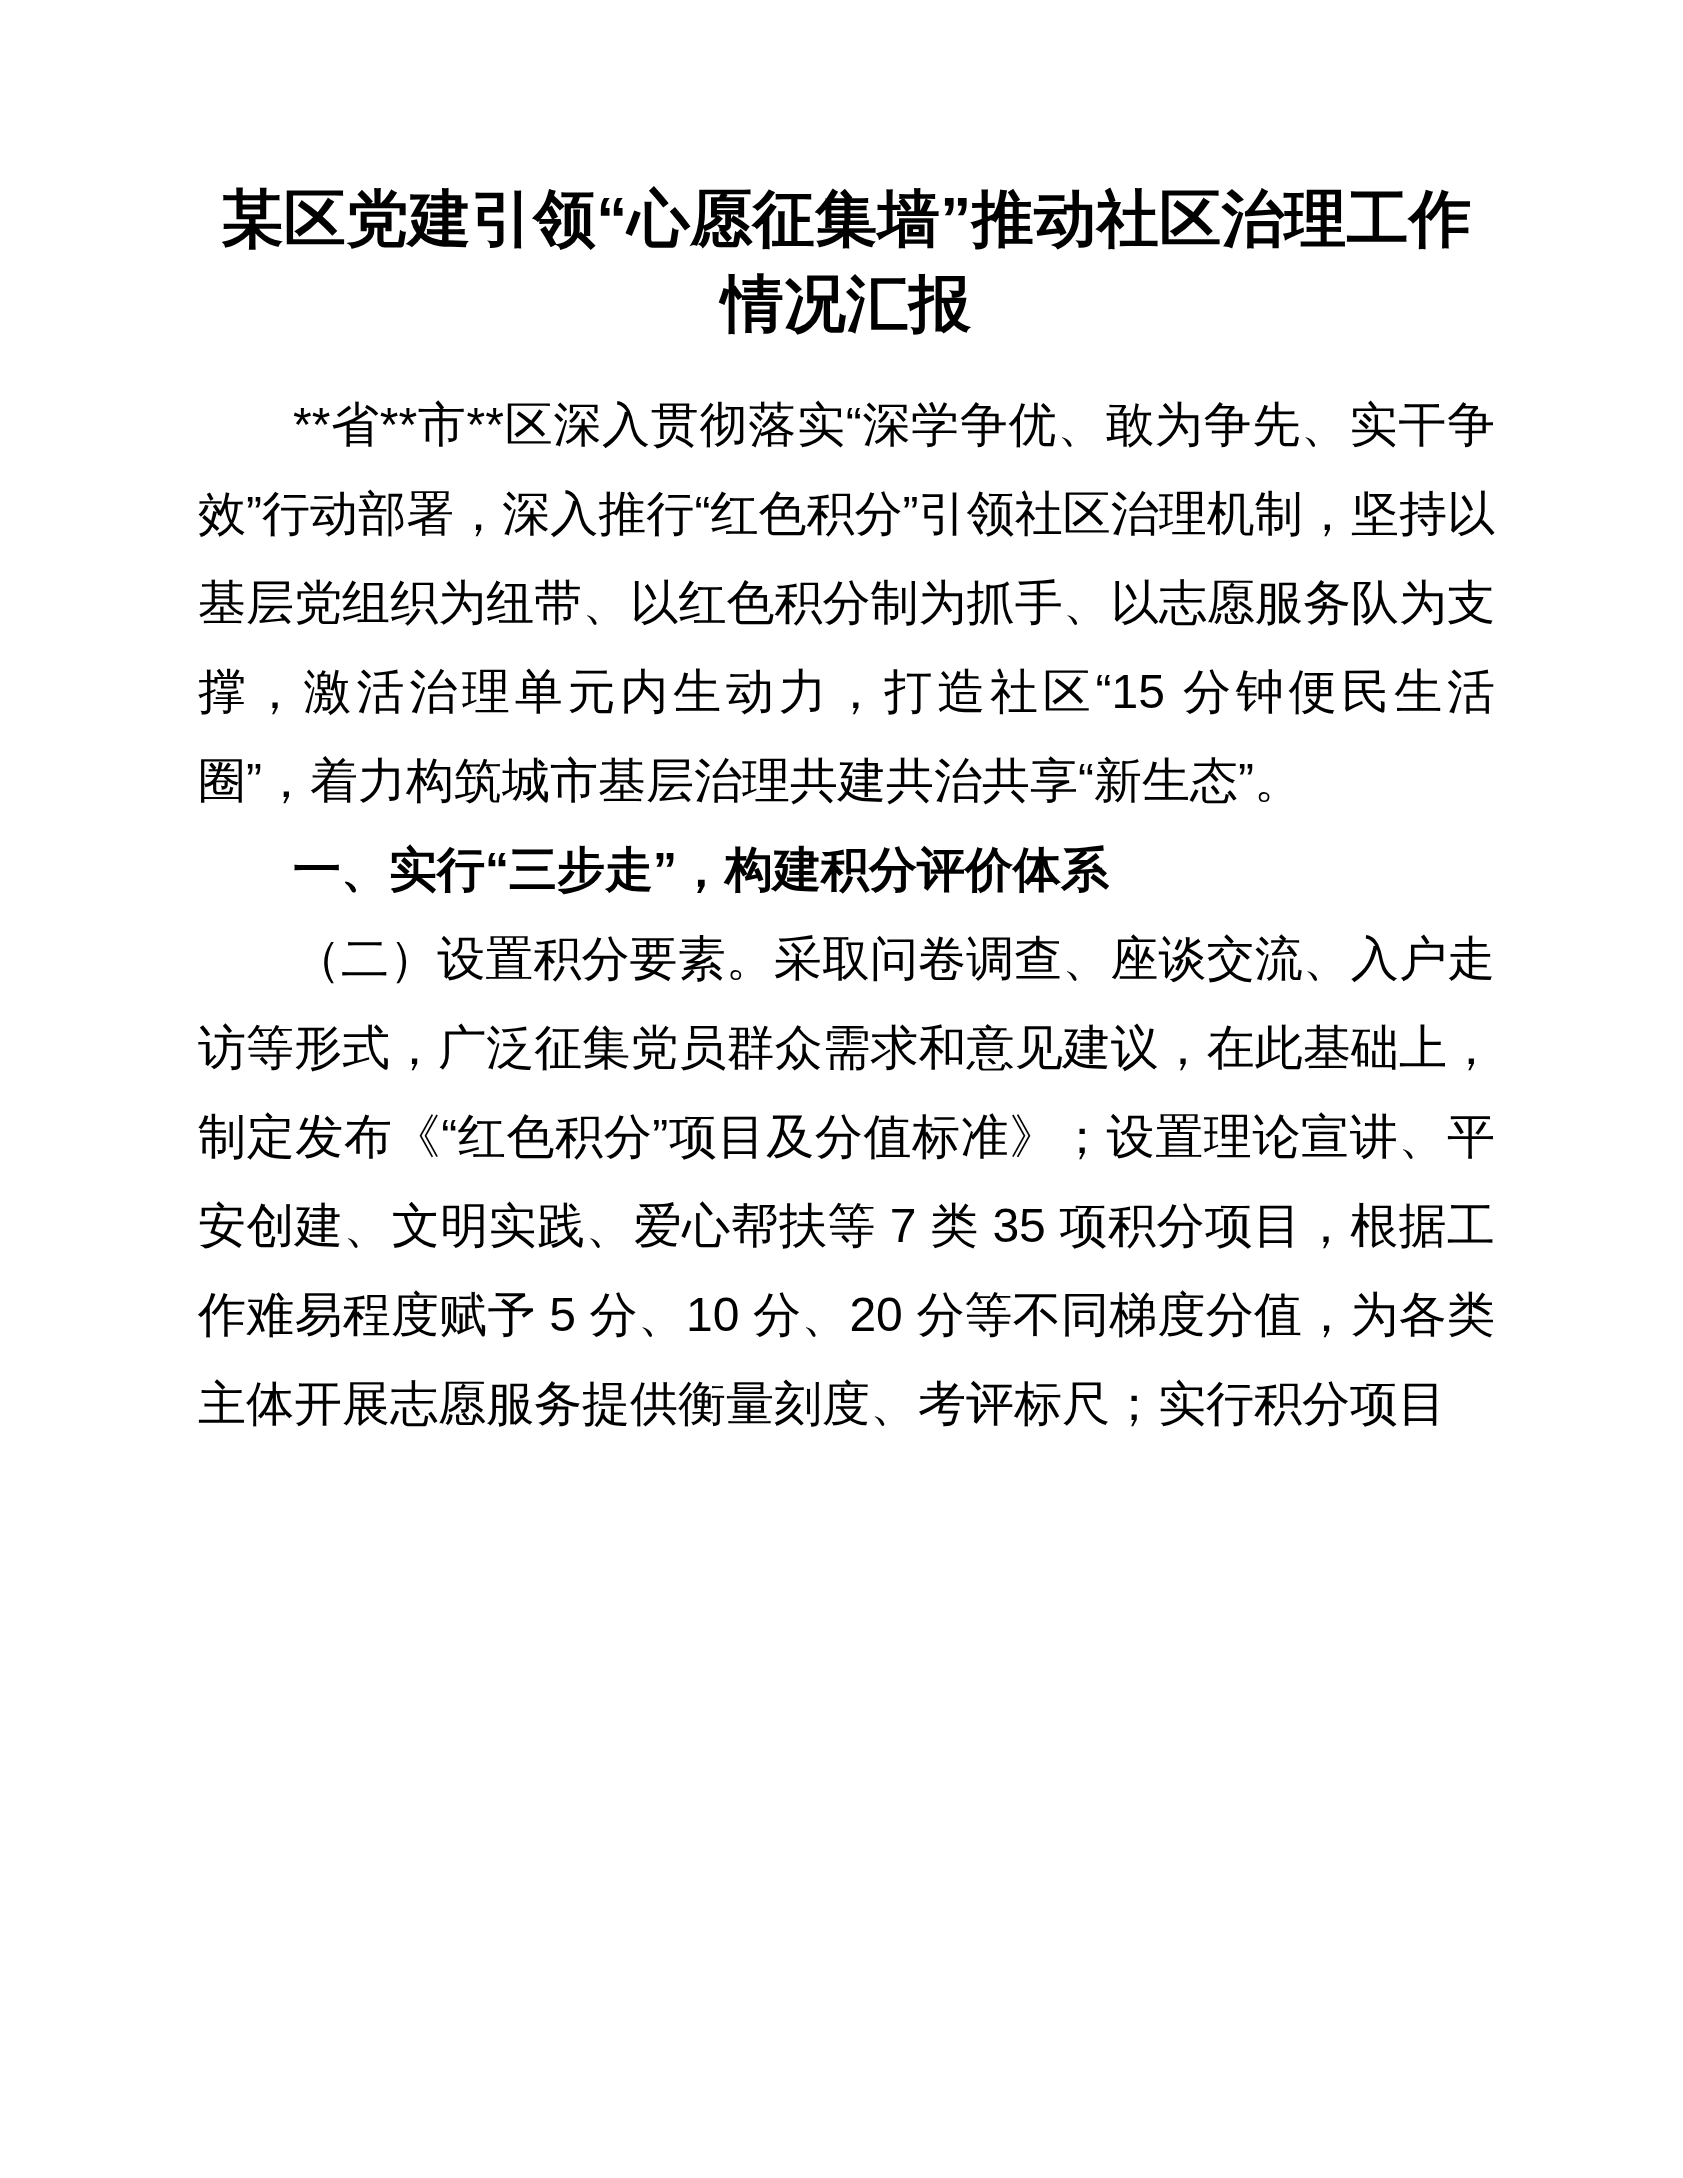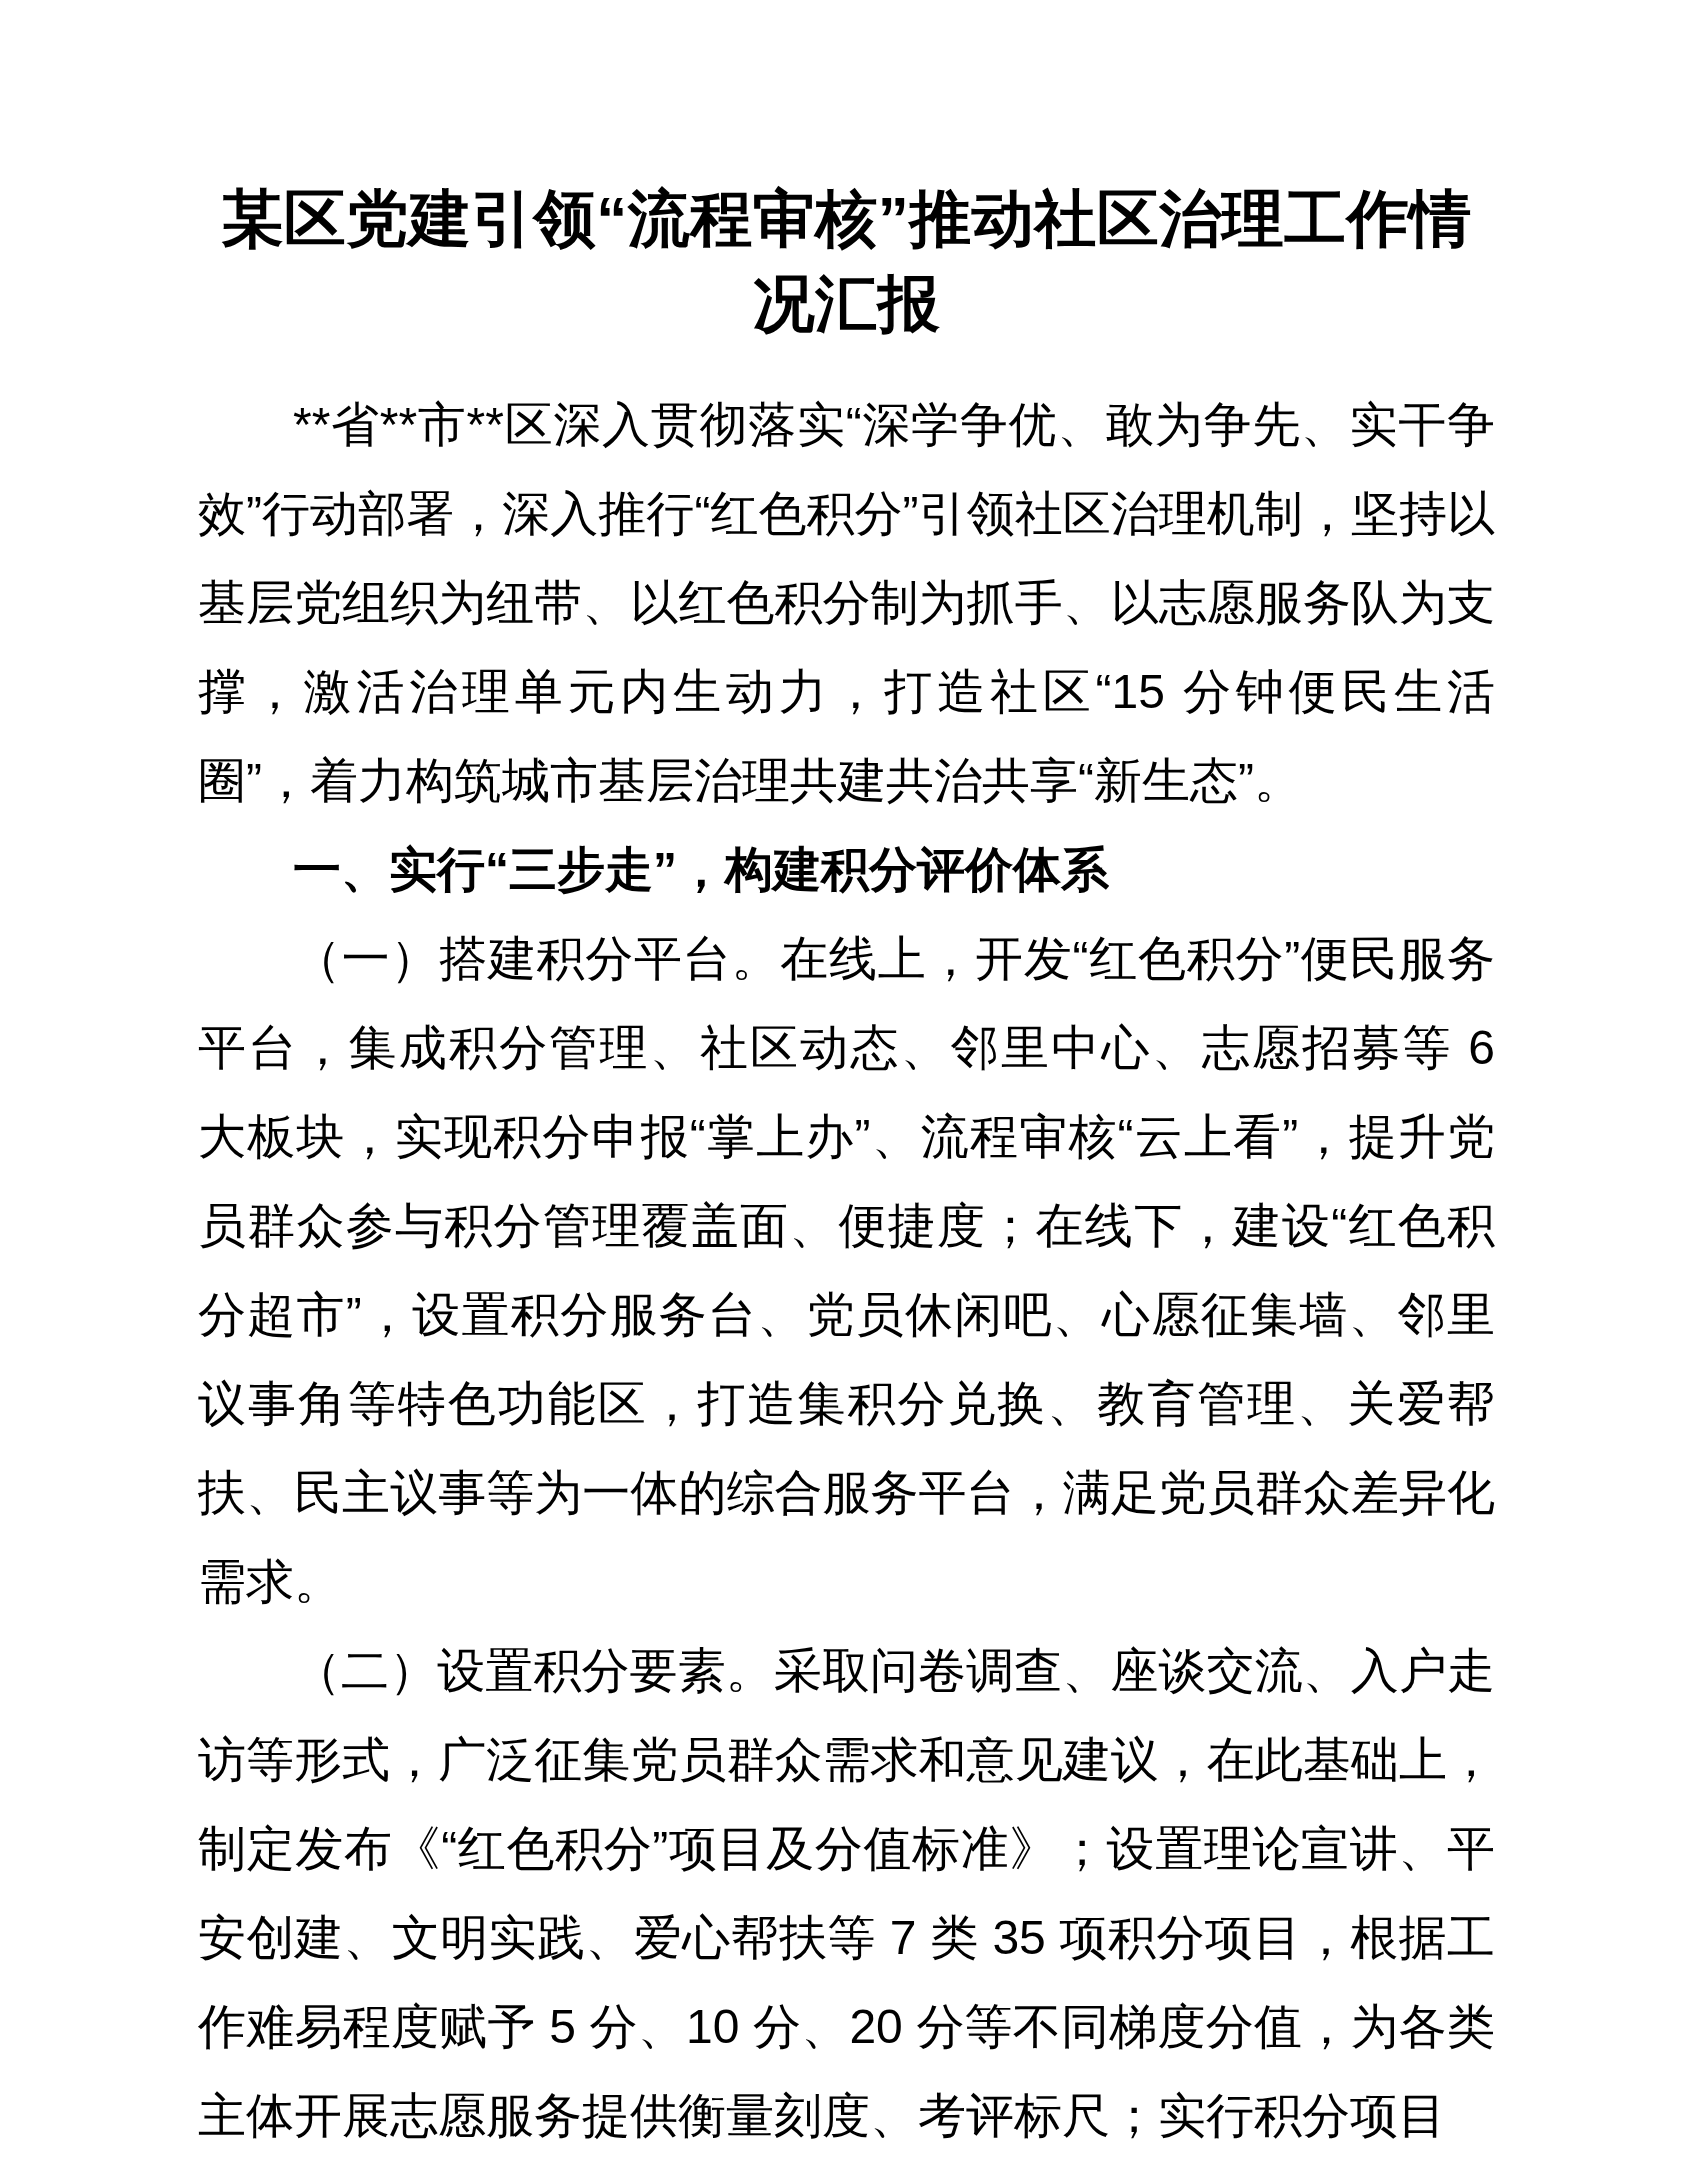--- a/index.html
+++ b/index.html
@@ -56,29 +56,28 @@
     font-weight: 700;
   }
 </style>
 </head>
 <body>
 
 <div class="page">
   <div class="page-inner">
 
     <h1 class="doc-title">
-      <span>某区党建引领“流程审核”推动社区治理工作</span><span>情况汇报</span>
+      <span>某区党建引领“心愿征集墙”推动社区治理工作</span><span>情况汇报</span>
     </h1>
 
     <div class="body-block">
 
       <p class="para">**省**市**区深入贯彻落实“深学争优、敢为争先、实干争效”行动部署，深入推行“红色积分”引领社区治理机制，坚持以基层党组织为纽带、以红色积分制为抓手、以志愿服务队为支撑，激活治理单元内生动力，打造社区“15 分钟便民生活圈”，着力构筑城市基层治理共建共治共享“新生态”。</p>
 
       <p class="para heading-para">一、实行“三步走”，构建积分评价体系</p>
 
-      <p class="para">（一）搭建积分平台。在线上，开发“红色积分”便民服务平台，集成积分管理、社区动态、邻里中心、志愿招募等 6 大板块，实现积分申报“掌上办”、流程审核“云上看”，提升党员群众参与积分管理覆盖面、便捷度；在线下，建设“红色积分超市”，设置积分服务台、党员休闲吧、心愿征集墙、邻里议事角等特色功能区，打造集积分兑换、教育管理、关爱帮扶、民主议事等为一体的综合服务平台，满足党员群众差异化需求。</p>
 
       <p class="para">（二）设置积分要素。采取问卷调查、座谈交流、入户走访等形式，广泛征集党员群众需求和意见建议，在此基础上，制定发布《“红色积分”项目及分值标准》；设置理论宣讲、平安创建、文明实践、爱心帮扶等 7 类 35 项积分项目，根据工作难易程度赋予 5 分、10 分、20 分等不同梯度分值，为各类主体开展志愿服务提供衡量刻度、考评标尺；实行积分项目</p>
 
     </div>
   </div>
 </div>
 
 
 </body></html>

